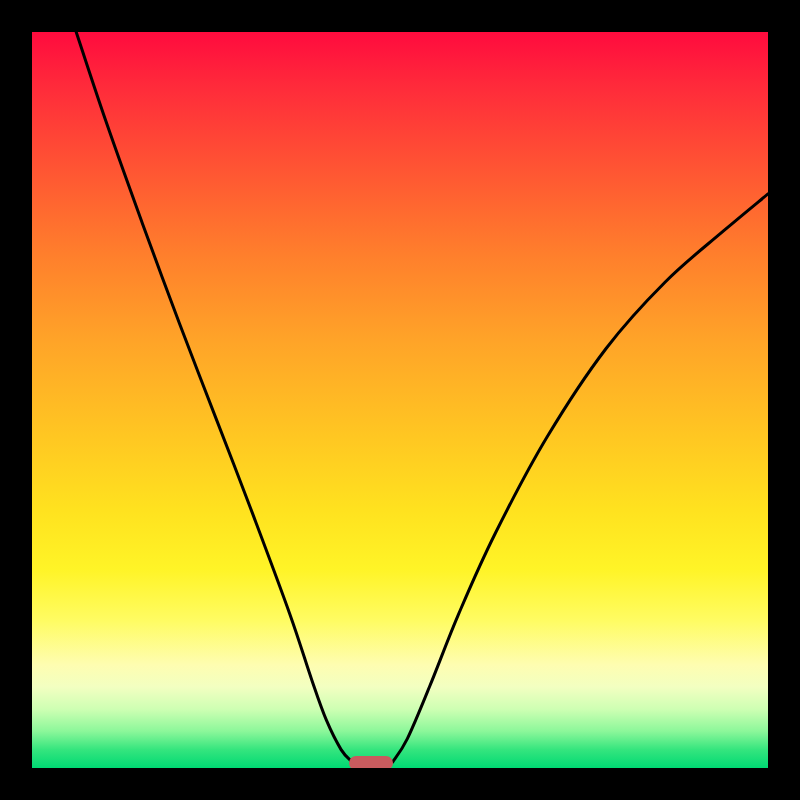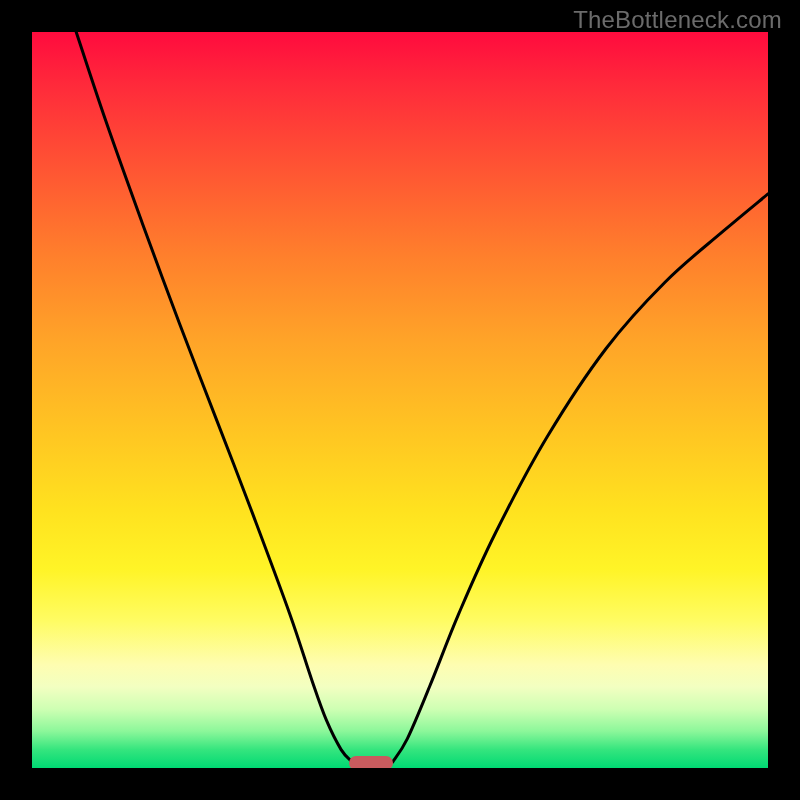--- a/index.html
+++ b/index.html
@@ -67,21 +67,20 @@
     color: #6b6b6b;
     letter-spacing: 0.2px;
     user-select: none;
   }
 </style>
 </head>
 <body>
 
 <div class="frame">
 
-  <div class="watermark">TheBottleneck.com</div>
 
   <div class="plot-area">
     <div class="gradient-bg"></div>
 
     <svg class="curve-svg" viewBox="0 0 736 736" preserveAspectRatio="none">
       <path d="M 44.2 0.0 C 49.5 15.9, 61.7 53.9, 73.6 88.3 C 85.5 122.8, 97.2 154.9, 110.4 191.4 C 123.6 227.8, 134.0 255.6, 147.2 290.7 C 160.4 325.8, 170.8 352.0, 184.0 386.4 C 197.2 420.8, 207.6 447.0, 220.8 482.1 C 234.0 517.2, 247.0 551.6, 257.6 581.4 C 268.2 611.2, 273.1 628.5, 279.7 647.7 C 286.3 666.9, 289.1 675.6, 294.4 688.2 C 299.7 700.7, 304.5 710.0, 309.1 717.6 C 313.8 725.2, 318.2 727.9, 320.2 730.1" fill="none" stroke="#000" stroke-width="3" stroke-linecap="round"></path>
       <path d="M 360.6 730.1 C 363.3 725.9, 368.7 720.1, 375.4 706.6 C 382.0 693.0, 388.2 677.6, 397.4 655.0 C 406.7 632.5, 415.0 609.3, 426.9 581.4 C 438.8 553.6, 447.8 532.3, 463.7 500.5 C 479.6 468.7, 495.3 437.9, 515.2 404.8 C 535.1 371.7, 552.9 344.3, 574.1 316.5 C 595.3 288.7, 611.8 271.4, 633.0 250.2 C 654.2 229.0, 673.3 214.6, 691.8 198.7 C 710.4 182.8, 728.1 168.5, 736.0 161.9" fill="none" stroke="#000" stroke-width="3" stroke-linecap="round"></path>
     </svg>
 
     <div class="marker" style="left: 316.5px; width: 44.2px; height: 14px; top: 724px; background: rgb(200, 91, 94);"></div>

